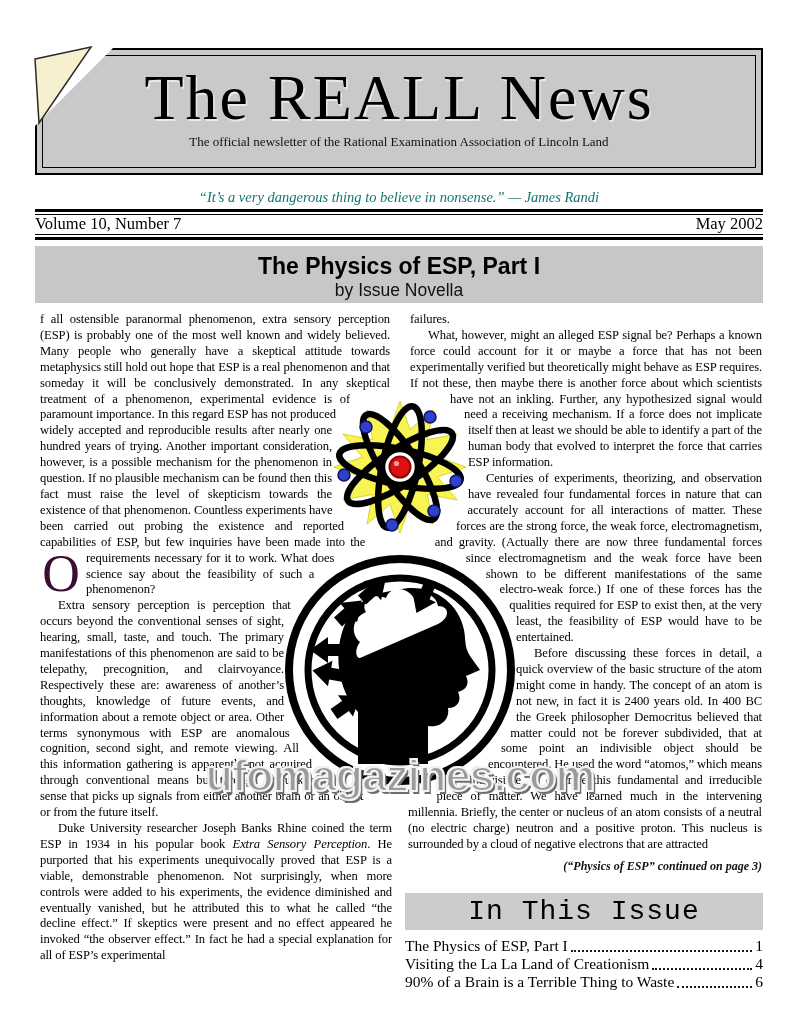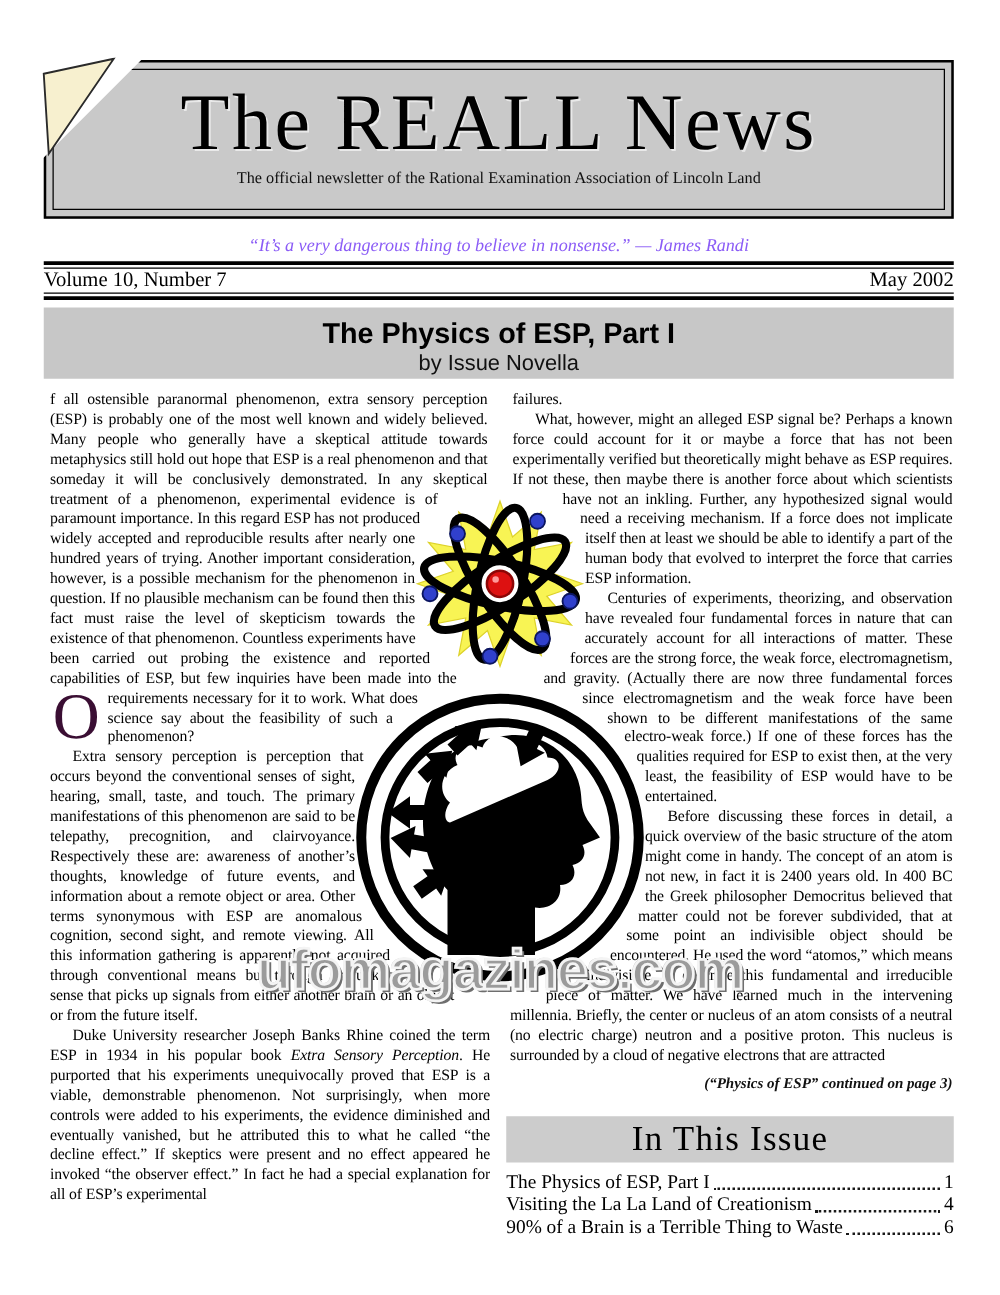--- a/index.html
+++ b/index.html
@@ -10,21 +10,21 @@
   .masthead{position:absolute;left:35px;top:48px;width:728px;height:127px;
     background:#c9c9c9;border:2px solid #000;box-sizing:border-box;}
   .masthead::after{content:"";position:absolute;inset:5px;border:1px solid #000;pointer-events:none;}
   .masthead h1{margin:14px 0 0 0;text-align:center;font-family:"Liberation Serif",serif;
     font-weight:400;font-size:64px;line-height:68px;letter-spacing:2px;color:#000;
     text-shadow:1.5px 1.5px 0 #e9e9e9;}
   .masthead .subtitle{margin:2px 0 0 0;text-align:center;font-size:13px;color:#111;}
   .fold{position:absolute;left:33px;top:46px;z-index:3;}
 
   .quote{position:absolute;left:35px;top:189px;width:728px;margin:0;text-align:center;
-    font-style:italic;font-size:14.5px;color:#8b5cf6;}
+    font-style:italic;font-size:14.5px;color:#0f766e;}
 
   .rule{position:absolute;left:35px;width:728px;background:#000;}
   .r-a1{top:209px;height:2.5px;} .r-a2{top:214px;height:1px;}
   .r-b1{top:234px;height:1px;}  .r-b2{top:237px;height:2.5px;}
 
   .issue-line{position:absolute;left:35px;top:213px;width:728px;height:21px;
     display:flex;justify-content:space-between;align-items:center;font-size:16.5px;color:#000;}
 
   
   .titlebar{position:absolute;left:35px;top:246px;width:728px;height:57px;background:#c7c7c7;
@@ -60,21 +60,21 @@
 
   
   .watermark{position:absolute;left:50%;top:750px;transform:translateX(-50%);z-index:5;
     font-family:"Liberation Sans",sans-serif;font-weight:bold;font-size:45px;letter-spacing:-1px;
     color:#9b9b9b;-webkit-text-stroke:2.2px #f4f4f4;
     text-shadow:2.5px 2.5px 0 #6e6e6e, -1px -1px 0 #c8c8c8;white-space:nowrap;}
 
   
   .toc{position:absolute;left:405px;top:893px;width:358px;z-index:1;}
   .toc-head{height:37px;background:#cccccc;text-align:center;line-height:37px;
-    font-family:Liberation Serif, serif;font-size:28px;letter-spacing:1px;color:#000;}
+    font-family:Liberation Mono, monospace;font-size:28px;letter-spacing:1px;color:#000;}
   .toc-items{padding-top:7px;}
   .toc-row{display:flex;font-size:15.5px;line-height:18px;color:#000;}
   .toc-row .leader{flex:1;border-bottom:2px dotted #1a1a1a;margin:0 3px;
     align-self:flex-end;height:0;margin-bottom:3.5px;}
 </style>
 </head>
 <body>
 
 <div class="page">
 

